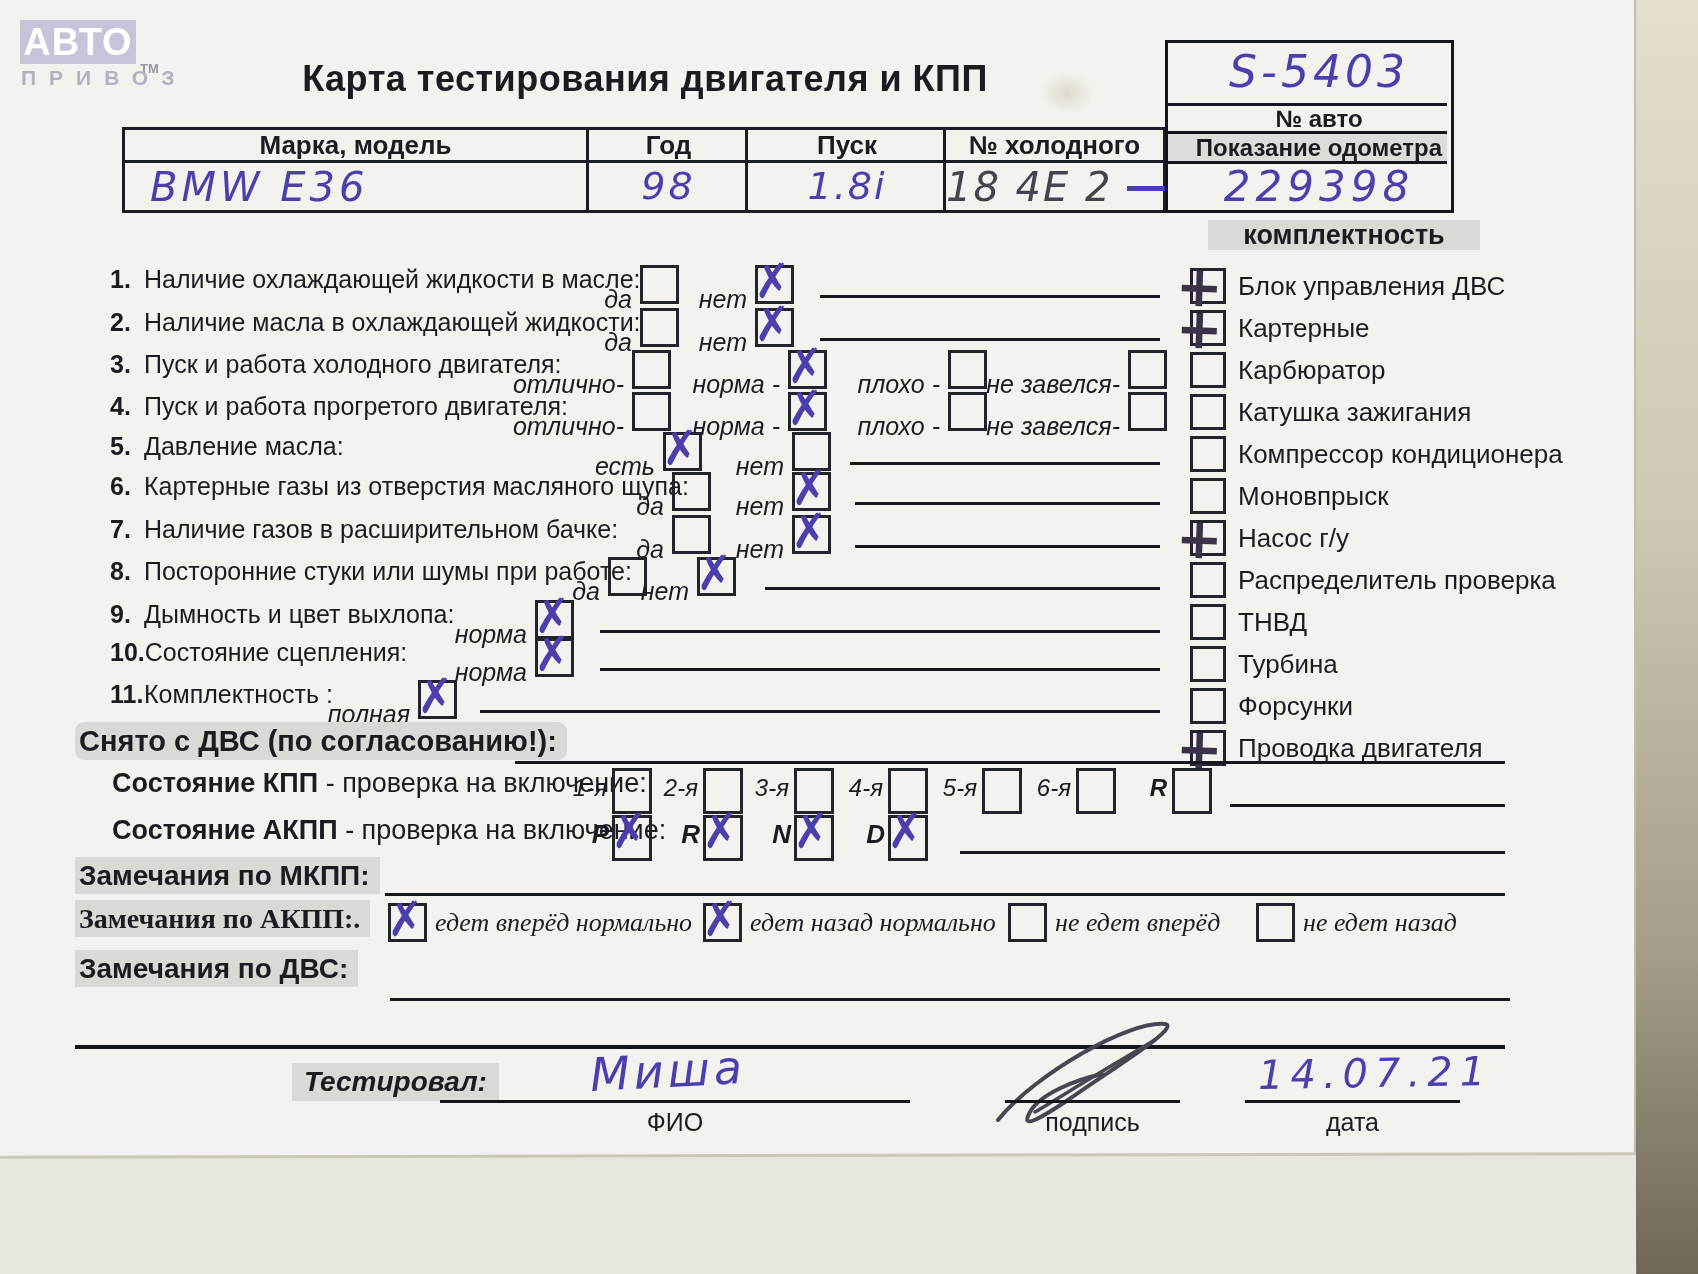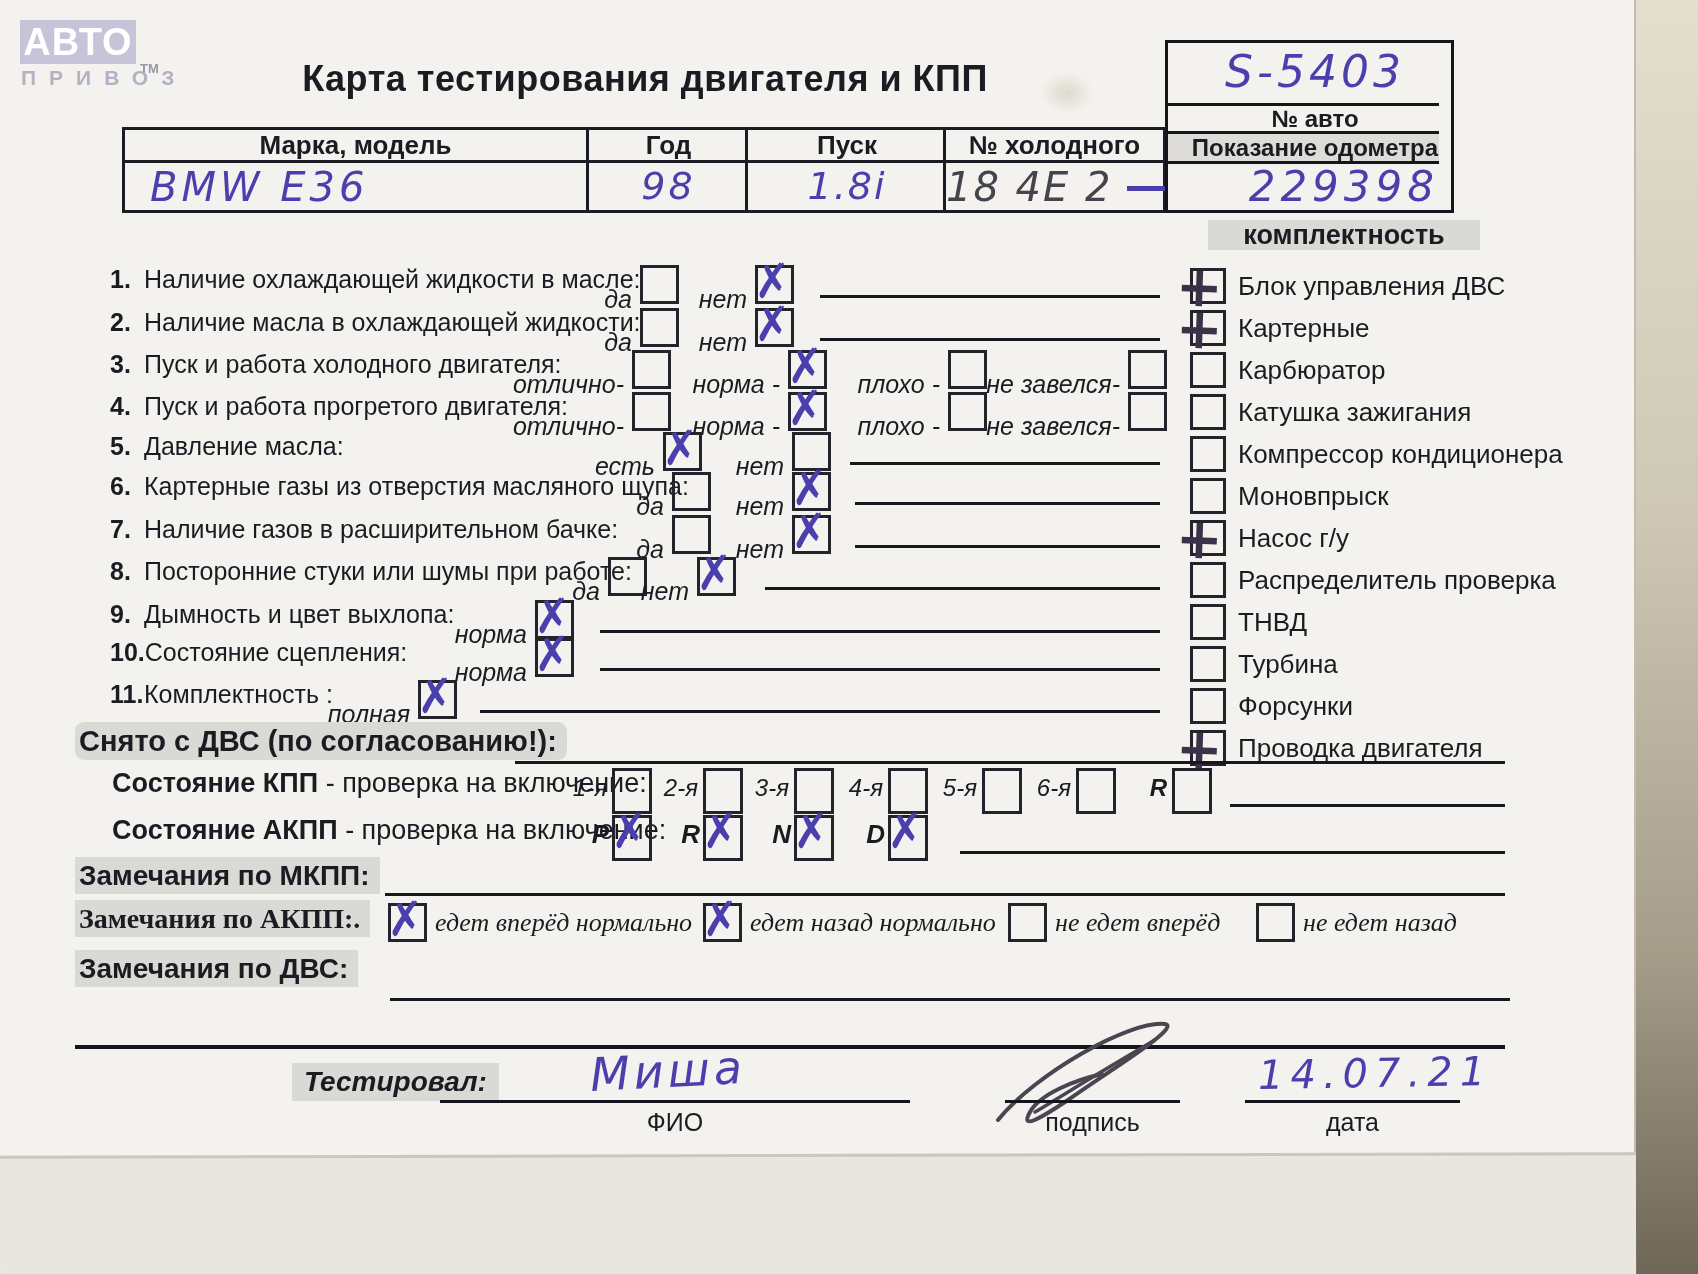--- a/index.html
+++ b/index.html
@@ -31,25 +31,25 @@
   
   .vtable{position:absolute;left:122px;top:127px;width:1038px;height:80px;border:3px solid #1c1c25;}
   .vcell{position:absolute;top:0;height:100%;}
   .vhead{position:absolute;top:0;left:0;right:0;height:30px;border-bottom:3px solid #1c1c25;
     font-weight:bold;font-size:26px;text-align:center;line-height:30px;}
   .vsep{border-left:3px solid #1c1c25;}
   .vval{position:absolute;top:34px;left:0;right:0;text-align:center;}
 
   
   .obox{position:absolute;left:1165px;top:40px;width:283px;height:167px;border:3px solid #15151e;background:#f3f2ee;}
-  .orow{position:absolute;left:0;right:12px;padding-left:23px;}
+  .orow{position:absolute;left:0;right:4px;padding-left:23px;}
   .o-card{top:0;height:60px;border-bottom:3px solid #15151e;text-align:center;}
   .o-avto{top:63px;height:25px;border-bottom:3px solid #15151e;text-align:center;font-weight:bold;font-size:24px;line-height:25px;}
   .o-odh{top:91px;height:27px;border-bottom:3px solid #15151e;text-align:center;font-weight:bold;font-size:24px;line-height:27px;background:#dddcd8;}
-  .o-odv{top:121px;height:43px;text-align:right;}
+  .o-odv{top:121px;height:43px;text-align:center;}
 
   
   .hand{font-family:"DejaVu Sans",sans-serif;font-style:italic;color:#4b3fae;}
   .hand-dark{font-family:"DejaVu Sans",sans-serif;font-style:italic;color:#46424e;}
 
   
   .cb{position:relative;display:inline-block;width:33px;height:33px;border:3px solid #23232c;
     background:transparent;vertical-align:middle;}
   .cb.tall{height:40px;width:34px;}
   .cb.sm{width:30px;height:30px;}

